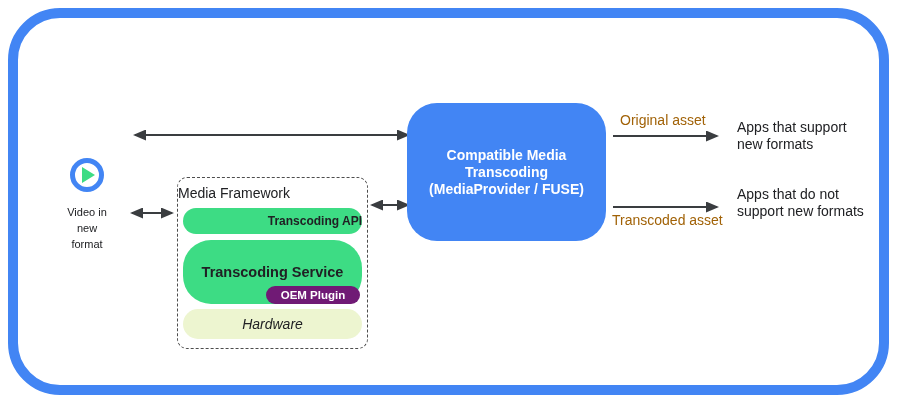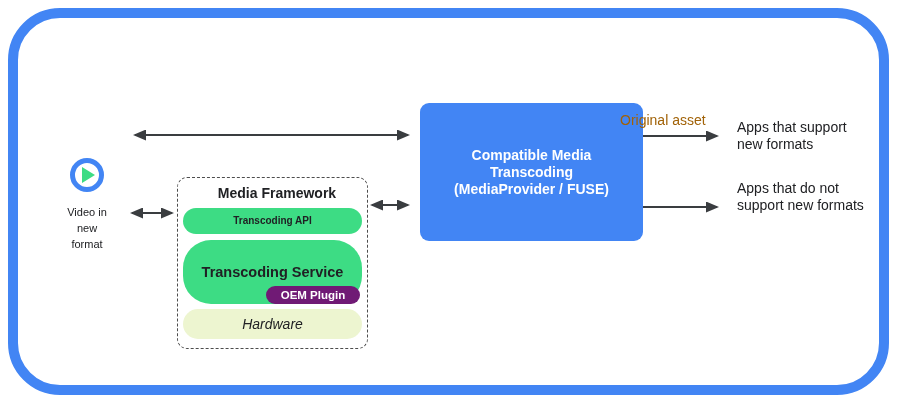--- a/index.html
+++ b/index.html
@@ -18,48 +18,48 @@
         border:5px solid #4285F4;background:#ffffff;box-sizing:border-box;
         display:flex;align-items:center;justify-content:center;}
   .play svg{display:block;margin-left:3px;}
 
   .video-label{position:absolute;left:42px;top:204px;width:90px;text-align:center;
         font-size:11px;line-height:16px;white-space:pre-line;}
 
   
   .mf-box{position:absolute;left:177px;top:177px;width:191px;height:172px;box-sizing:border-box;
           border:1.5px dashed #4d4d4d;border-radius:10px;background:#ffffff;}
-  .mf-title{position:absolute;left:9px;right:0;top:7px;text-align:center;font-size:14px;font-weight:bold;}
+  .mf-title{position:absolute;left:0;right:0;top:7px;text-align:left;font-size:14px;}
   .pill{position:absolute;left:5px;right:5px;box-sizing:border-box;text-align:center;}
   .pill-api{top:30px;height:26px;border-radius:13px;background:#3DDC84;
-            font-weight:bold;font-size:10px;line-height:26px;}
+            font-weight:bold;font-size:12px;line-height:26px;text-align:right;}
   .pill-service{top:62px;height:64px;border-radius:28px;background:#3DDC84;
             display:flex;align-items:center;justify-content:center;
             font-weight:bold;font-size:14.5px;}
   .pill-oem{position:absolute;right:2px;bottom:0;width:94px;height:18px;border-radius:9px;
             background:#701a75;color:#ffffff;font-weight:bold;font-size:11.5px;line-height:18px;
             text-align:center;}
   .pill-hw{top:131px;height:30px;border-radius:15px;background:#EDF5D0;
             font-size:14px;line-height:30px;font-style:italic;}
 
   
-  .transcoder{position:absolute;left:420px;top:103px;width:223px;height:138px;
-            background:#4285F4;border-radius:9px;display:flex;align-items:center;justify-content:center;}
+  .transcoder{position:absolute;left:407px;top:103px;width:199px;height:138px;
+            background:#4285F4;border-radius:30px;display:flex;align-items:center;justify-content:center;}
   .transcoder-label{color:#ffffff;font-weight:bold;font-size:14px;line-height:17px;
             text-align:center;white-space:pre-line;}
 
   
   .asset-label{position:absolute;font-size:14px;color:#a16207;white-space:nowrap;}
   .asset-original{left:620px;top:112px;}
   .asset-transcoded{left:612px;top:212px;}
 
   
   .apps-label{position:absolute;left:737px;font-size:14px;line-height:17px;white-space:pre-line;}
   .apps-support{top:119px;}
-  .apps-nosupport{top:180px;}
+  .apps-nosupport{top:186px;}
 </style>
 </head>
 <body>
 
 <div class="canvas">
 
   <div class="frame"></div>
 
   <svg class="arrows" viewBox="0 0 898 404">
     <defs>
@@ -97,19 +97,20 @@
     <div class="pill pill-hw">Hardware</div>
   </div>
 
   <div class="transcoder">
     <div class="transcoder-label">Compatible Media
 Transcoding
 (MediaProvider / FUSE)</div>
   </div>
 
   <div class="asset-label asset-original">Original asset</div>
+  <div class="asset-label asset-transcoded">Transcoded asset</div>
 
   <div class="apps-label apps-support">Apps that support
 new formats</div>
   <div class="apps-label apps-nosupport">Apps that do not
 support new formats</div>
 
 </div>
 
 </body></html>

